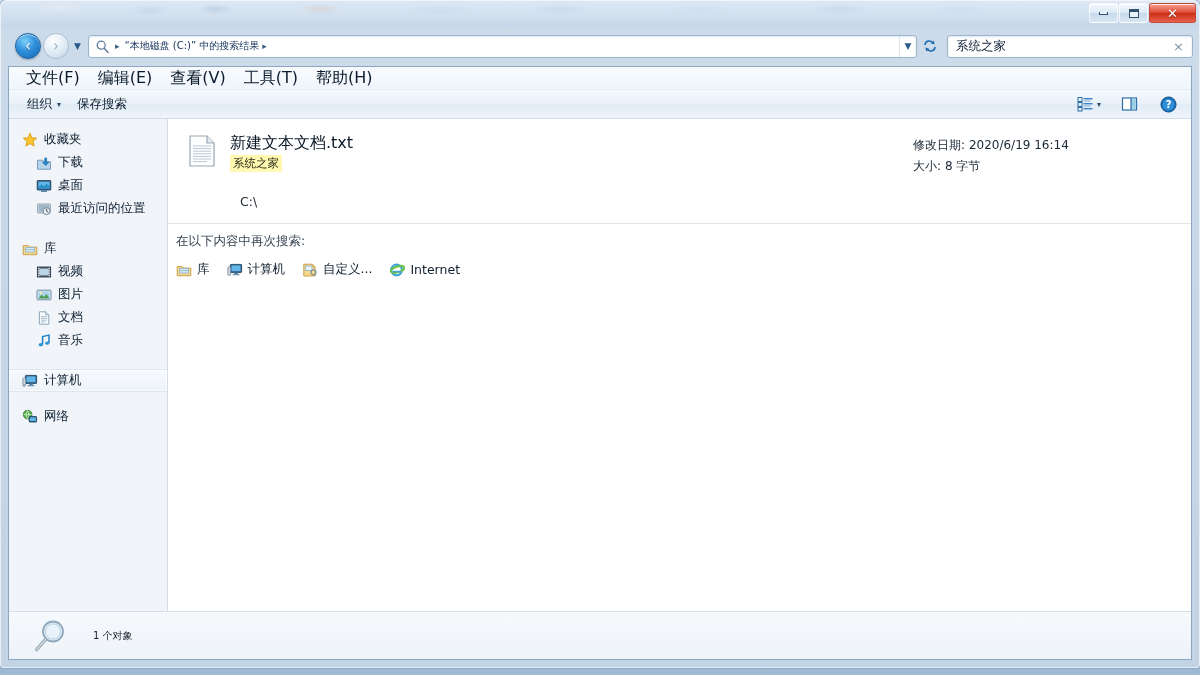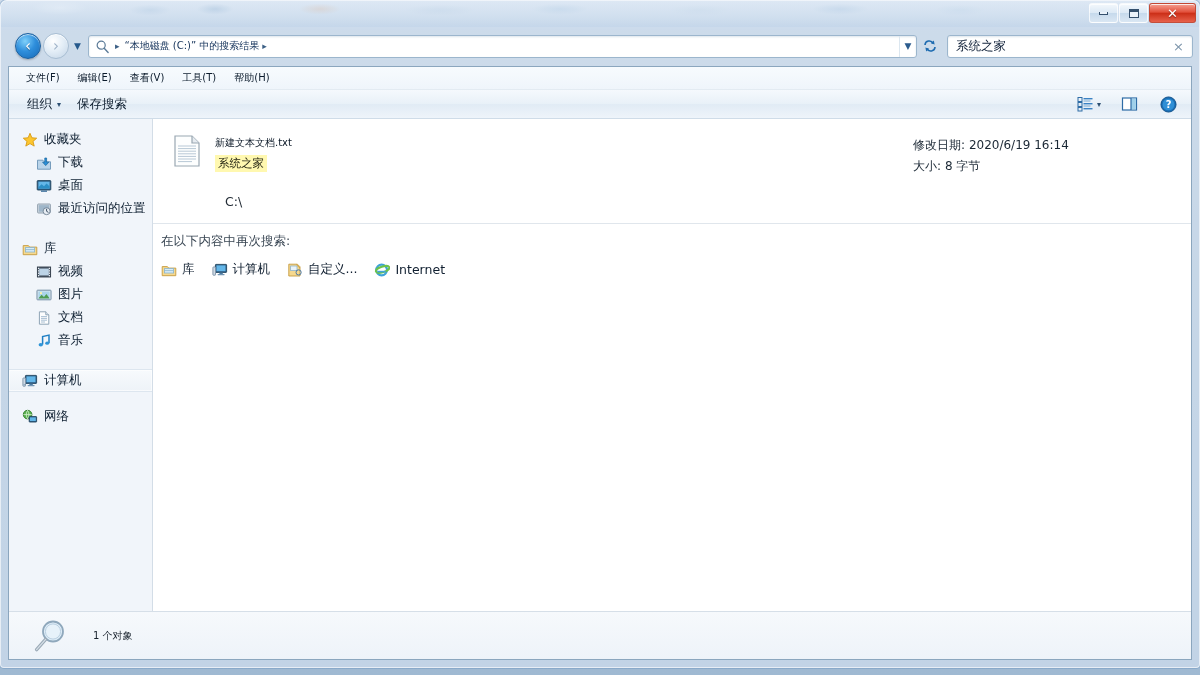--- a/index.html
+++ b/index.html
@@ -122,38 +122,38 @@
   .client {
     position: absolute; left: 7px; top: 65px; right: 7px; bottom: 7px;
     background: #fff; border: 1px solid #8ba6be;
     display: flex; flex-direction: column;
   }
   .menubar {
     height: 23px; background: linear-gradient(180deg,#f7fbfe 0%, #eff5fb 100%);
     display: flex; align-items: center; padding-left: 8px; flex: none;
     border-bottom: 1px solid #e3ebf2;
   }
-  .menuitem { font-size: 10px; color: #0b1b2c; padding: 2px 9px; }
+  .menuitem { font-size: 16px; color: #0b1b2c; padding: 2px 9px; }
 
   .toolbar {
     height: 29px; flex: none;
     background: linear-gradient(180deg,#f5f9fd 0%, #e9f1f8 48%, #e1ebf5 52%, #eef4fa 100%);
     border-bottom: 1px solid #cfdce8;
     display: flex; align-items: center; padding: 0 4px 0 10px;
   }
   .tb-item { font-size: 12.5px; color: #0c1c2d; padding: 3px 8px; display: flex; align-items: center; gap: 5px; }
   .caret { font-size: 8px; color: #2d4f72; }
   .tb-spacer { flex: 1; }
   .tb-btn { padding: 2px 6px; display: flex; align-items: center; gap: 3px; }
 
   .body-split { flex: 1; display: flex; min-height: 0; }
 
   
   .sidebar {
-    width: 144px; flex: none; background: #f1f5fa;
+    width: 159px; flex: none; background: #f1f5fa;
     border-right: 1px solid #d3dde7;
     padding-top: 9px; overflow: hidden; position: relative;
   }
   .nav-group { margin-bottom: 4px; }
   .nav-row {
     display: flex; align-items: center; height: 23px; padding-left: 13px; gap: 6px;
     font-size: 12.5px; color: #0d1e30; white-space: nowrap;
   }
   .nav-row.child { padding-left: 27px; }
   .nav-row.selected {
@@ -163,21 +163,21 @@
   }
   .nav-gap { height: 13px; }
   .ico { width: 16px; height: 16px; flex: none; display: block; }
 
   
   .content { flex: 1; background: #fff; position: relative; display: flex; flex-direction: column; min-width: 0; }
   .result-area { padding: 14px 0 0 0; }
   .result-row { display: flex; padding: 0 18px 0 20px; }
   .res-icon { width: 32px; flex: none; padding-top: 2px; }
   .res-main { flex: 1; min-width: 0; padding-left: 10px; }
-  .res-name { font-size: 10px; color: #0a1726; line-height: 19px; }
+  .res-name { font-size: 16px; color: #0a1726; line-height: 19px; }
   .res-snippet {
     display: inline-block; margin-top: 3px;
     background: #fff8b0; color: #2a2a16; font-size: 11.5px; line-height: 15px;
     padding: 1px 3px;
   }
   .res-path { font-size: 12.5px; color: #222b35; margin-top: 22px; padding-left: 10px; }
   .res-meta { width: 260px; flex: none; padding-top: 2px; }
   .meta-line { font-size: 12px; color: #1a2734; line-height: 21px; }
   .meta-label { color: #1a2734; }
 

